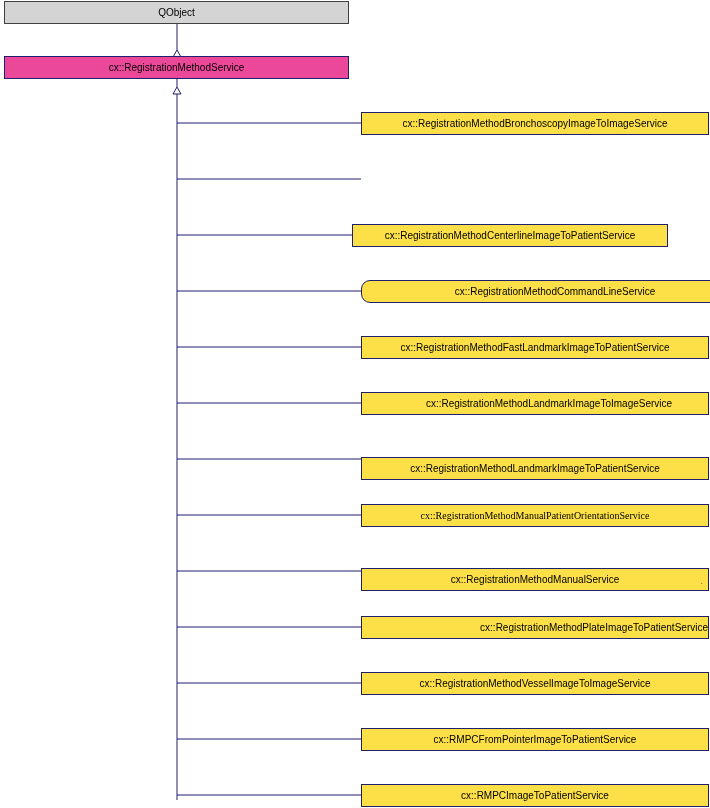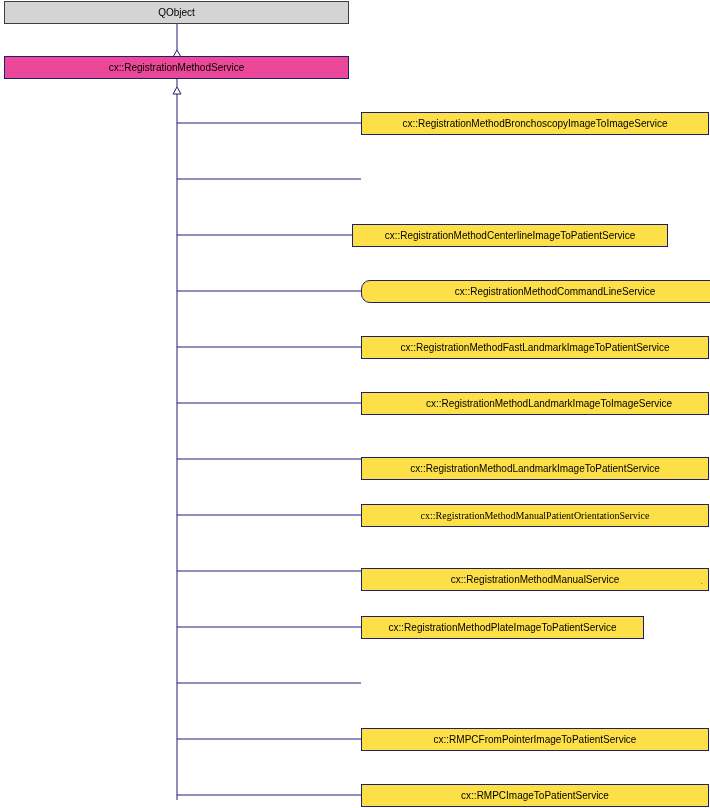--- a/index.html
+++ b/index.html
@@ -130,24 +130,27 @@
 
   <div class="node leaf" style="left:361px; top:504px; width:348px; height:23px;font-family:Liberation Serif, serif;">
     <span>cx::RegistrationMethodManualPatientOrientationService</span>
   </div>
 
   <div class="node leaf" style="left:361px; top:560px; width:348px; height:23px;margin-top:8px;">
     <span>cx::RegistrationMethodManualService</span>
     <span class="corner-mark"></span>
   </div>
 
-  <div class="node leaf" style="left:361px; top:616px; width:283px; height:23px;">
+  <div class="node leaf" style="left:361px; top:616px; width:348px; height:23px;justify-content:flex-end;">
     <span>cx::RegistrationMethodPlateImageToPatientService</span>
   </div>
 
+  <div class="node leaf" style="left:361px; top:672px; width:348px; height:23px;">
+    <span>cx::RegistrationMethodVesselImageToImageService</span>
+  </div>
 
   <div class="node leaf" style="left:361px; top:728px; width:348px; height:23px;">
     <span>cx::RMPCFromPointerImageToPatientService</span>
   </div>
 
   <div class="node leaf" style="left:361px; top:784px; width:348px; height:23px;">
     <span>cx::RMPCImageToPatientService</span>
   </div>
 
 </div>

